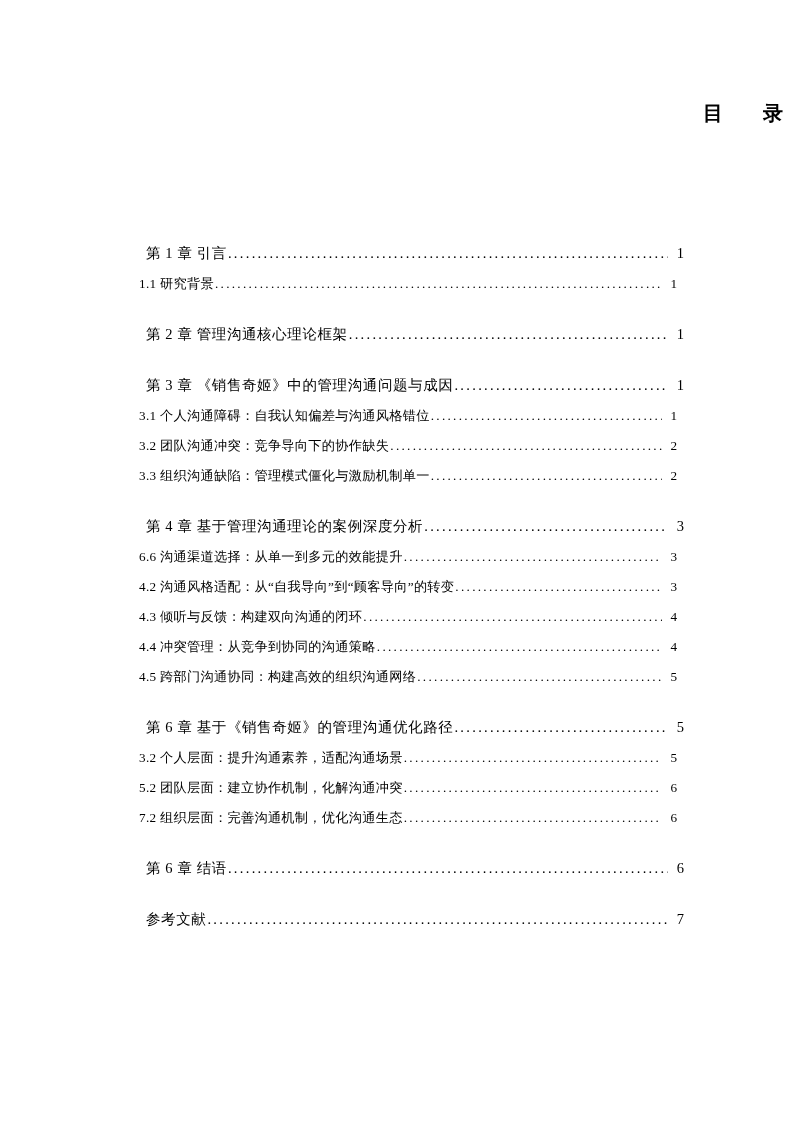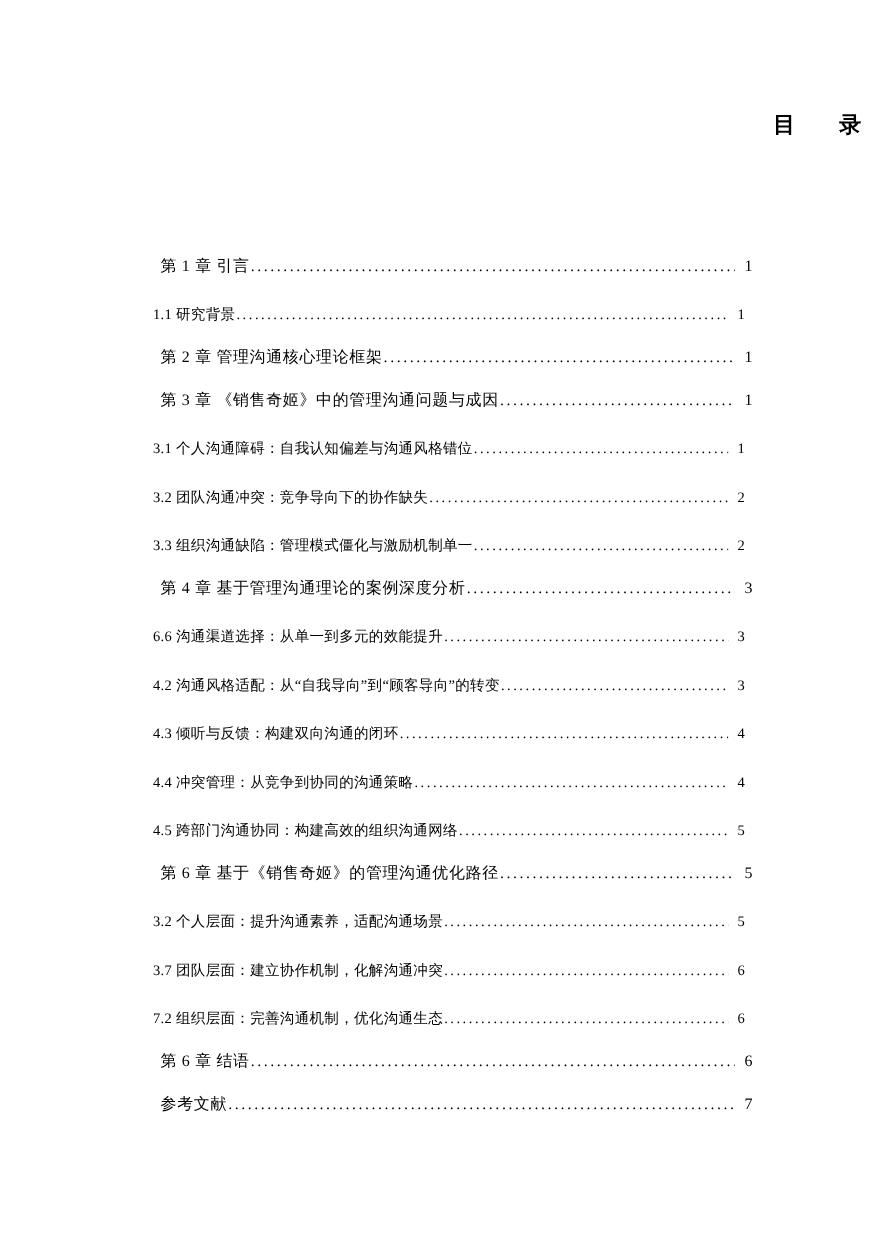--- a/index.html
+++ b/index.html
@@ -56,34 +56,34 @@
     color: #000;
   }
   .toc-entry .page-num {
     flex: 0 0 auto;
     text-align: right;
     min-width: 10px;
   }
   
   .level1 {
     font-size: 14.5px;
-    margin-top: 20px;
+    margin-top: 32px;
     margin-bottom: 0;
     padding-left: 9px;
   }
   .level1 .label {
     letter-spacing: 0.6px;
   }
   .level1 .page-num {
     padding-left: 5px;
   }
   
   .level2 {
     font-size: 13.2px;
-    margin-top: 26px;
+    margin-top: 12px;
     padding-left: 2px;
   }
   .level2 .label {
     letter-spacing: 0.3px;
   }
   .level2 .page-num {
     padding-left: 4px;
   }
 </style>
 </head>
@@ -163,21 +163,21 @@
         <span class="label">第 6 章  基于《销售奇姬》的管理沟通优化路径</span>
         <span class="dots">.........................................................................................</span>
         <span class="page-num">5</span>
       </div>
       <div class="toc-entry level2">
         <span class="label">3.2  个人层面：提升沟通素养，适配沟通场景</span>
         <span class="dots">.........................................................................................</span>
         <span class="page-num">5</span>
       </div>
       <div class="toc-entry level2">
-        <span class="label">3.7  团队层面：建立协作机制，化解沟通冲突</span>
+        <span class="label">5.2  团队层面：建立协作机制，化解沟通冲突</span>
         <span class="dots">.........................................................................................</span>
         <span class="page-num">6</span>
       </div>
       <div class="toc-entry level2">
         <span class="label">7.2  组织层面：完善沟通机制，优化沟通生态</span>
         <span class="dots">.........................................................................................</span>
         <span class="page-num">6</span>
       </div>
       <div class="toc-entry level1">
         <span class="label">第 6 章  结语</span>

